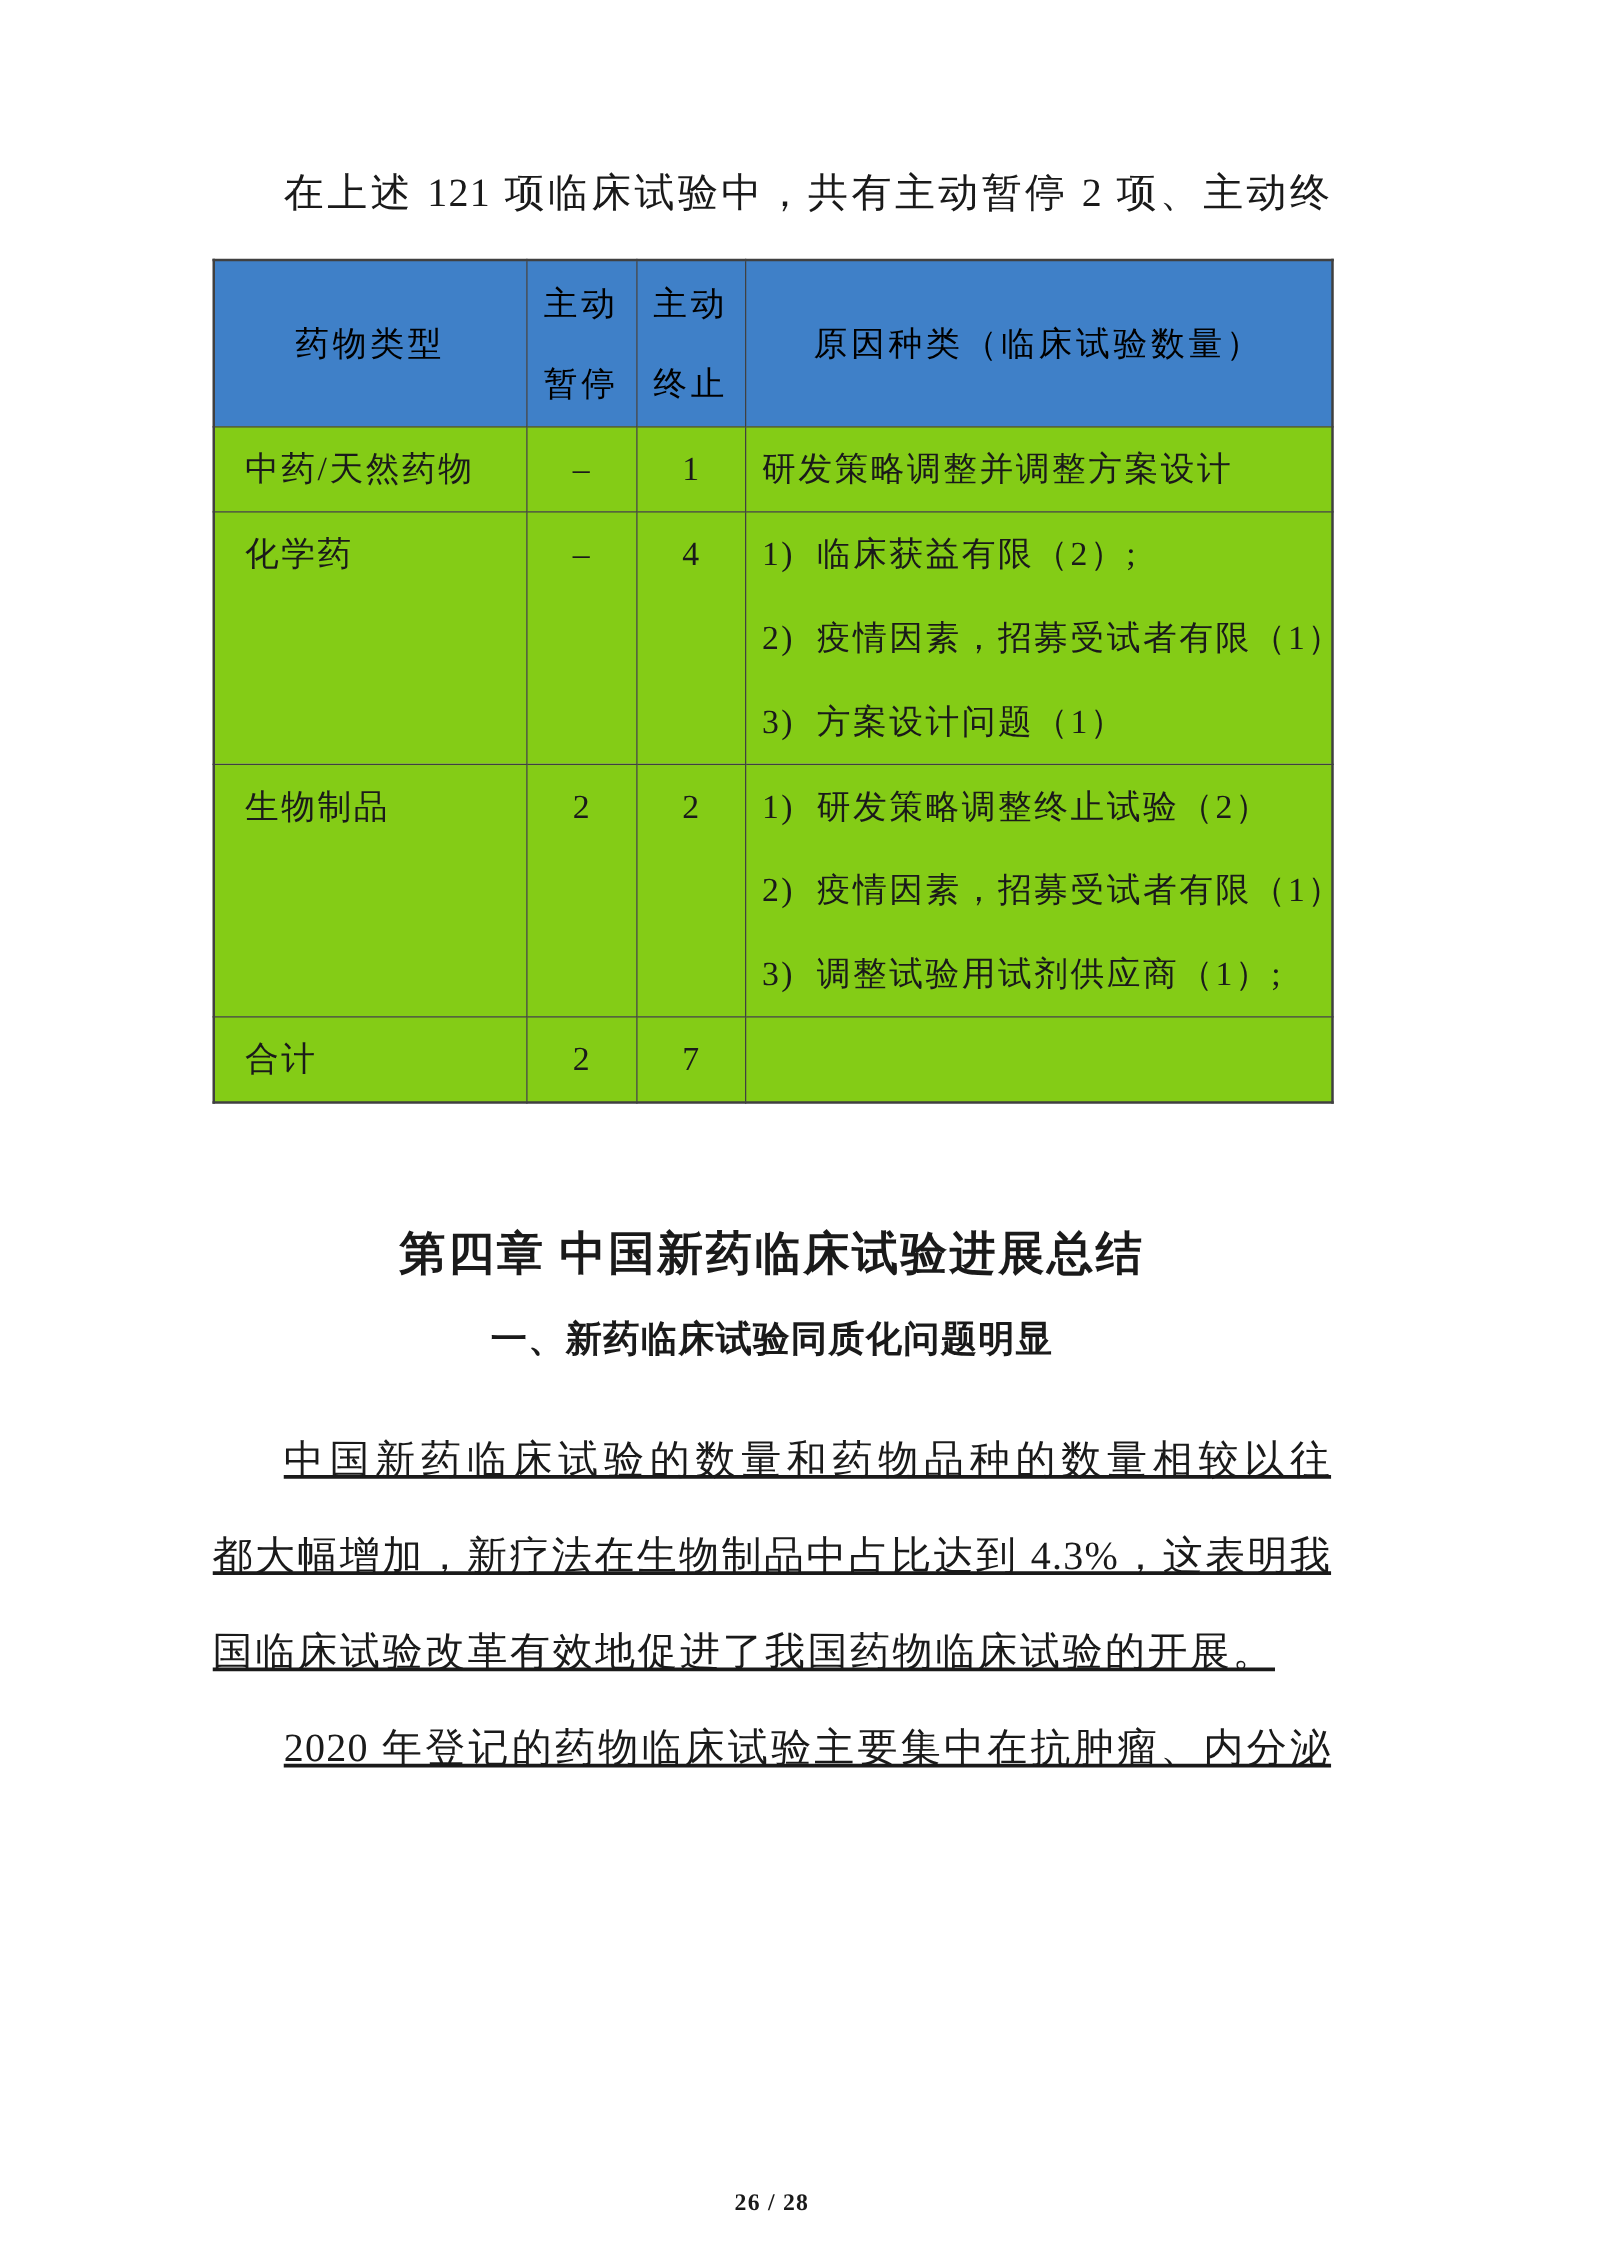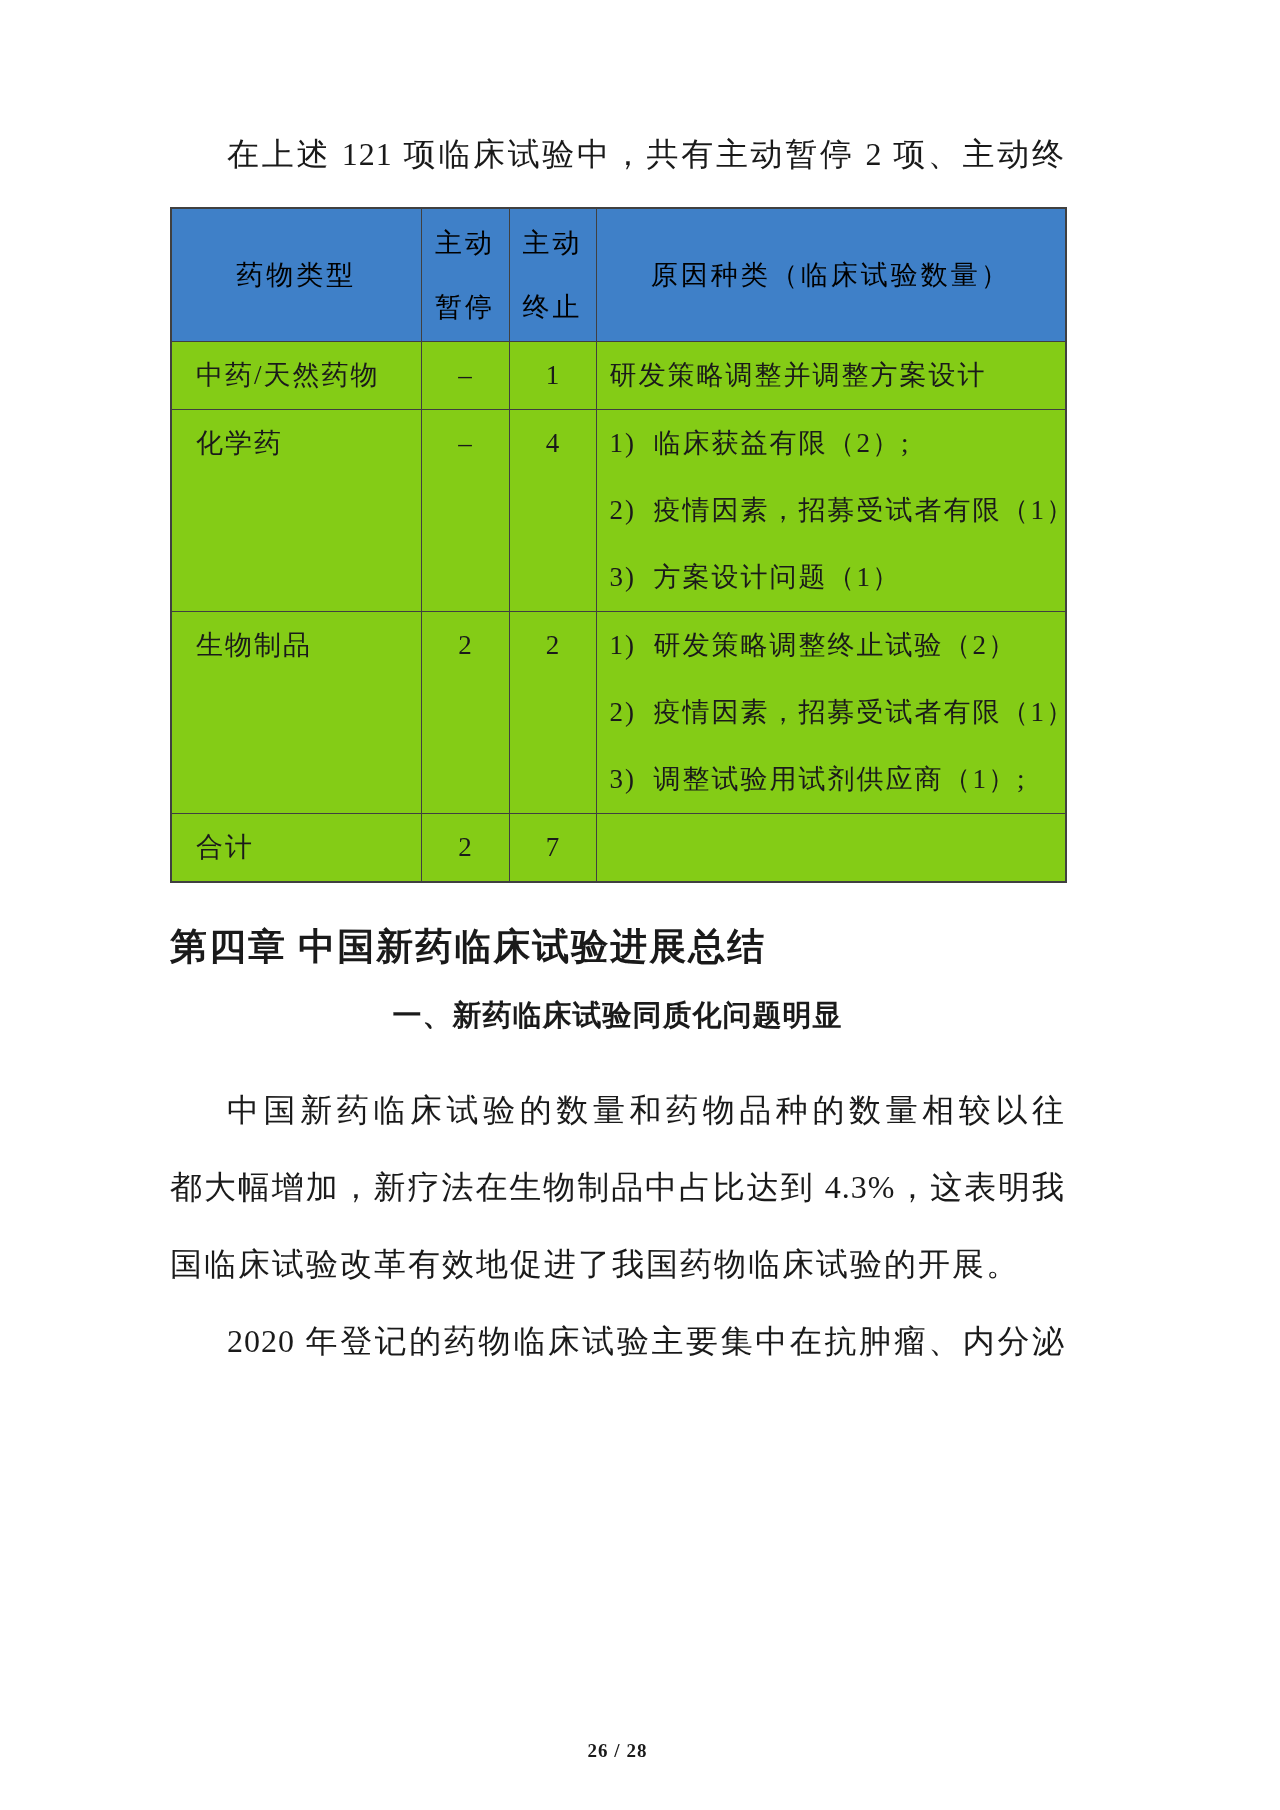--- a/index.html
+++ b/index.html
@@ -34,34 +34,34 @@
     height:133px; line-height:64px; letter-spacing:3px; font-size:27px;
   }
   .data-table td { vertical-align:top; line-height:67px; letter-spacing:2px; background:#84cc16; }
   td.c-type { padding-left:24px; text-align:left; }
   td.c-num  { text-align:center; letter-spacing:0; }
   td.c-reason { padding-left:13px; padding-right:8px; }
   .reason-line { line-height:67px; white-space:nowrap; overflow:hidden; }
 
   
   .chapter {
-    margin-top:35px; 
+    margin-top:92px; text-align:center;
     font-size:37px; line-height:58px; font-weight:bold;
     font-family:"Liberation Serif", serif; letter-spacing:2px;
   }
   .section {
     margin-top:22px; text-align:center;
     font-size:29px; line-height:34px; font-weight:bold;
     font-family:"Liberation Sans", sans-serif; letter-spacing:1px;
   }
-  .paras { margin-top:40px; }
+  .paras { margin-top:40px;text-decoration:underline; }
 
   
   .footer {
-    position:absolute; left:170px; bottom:48px; width:895px;
+    position:absolute; left:170px; bottom:36px; width:895px;
     text-align:center; font-size:19px; font-weight:bold;
     font-family:"Liberation Serif", serif; letter-spacing:1px;
   }
 </style>
 </head>
 <body>
 
 <div class="page">
   <div class="content">
 

